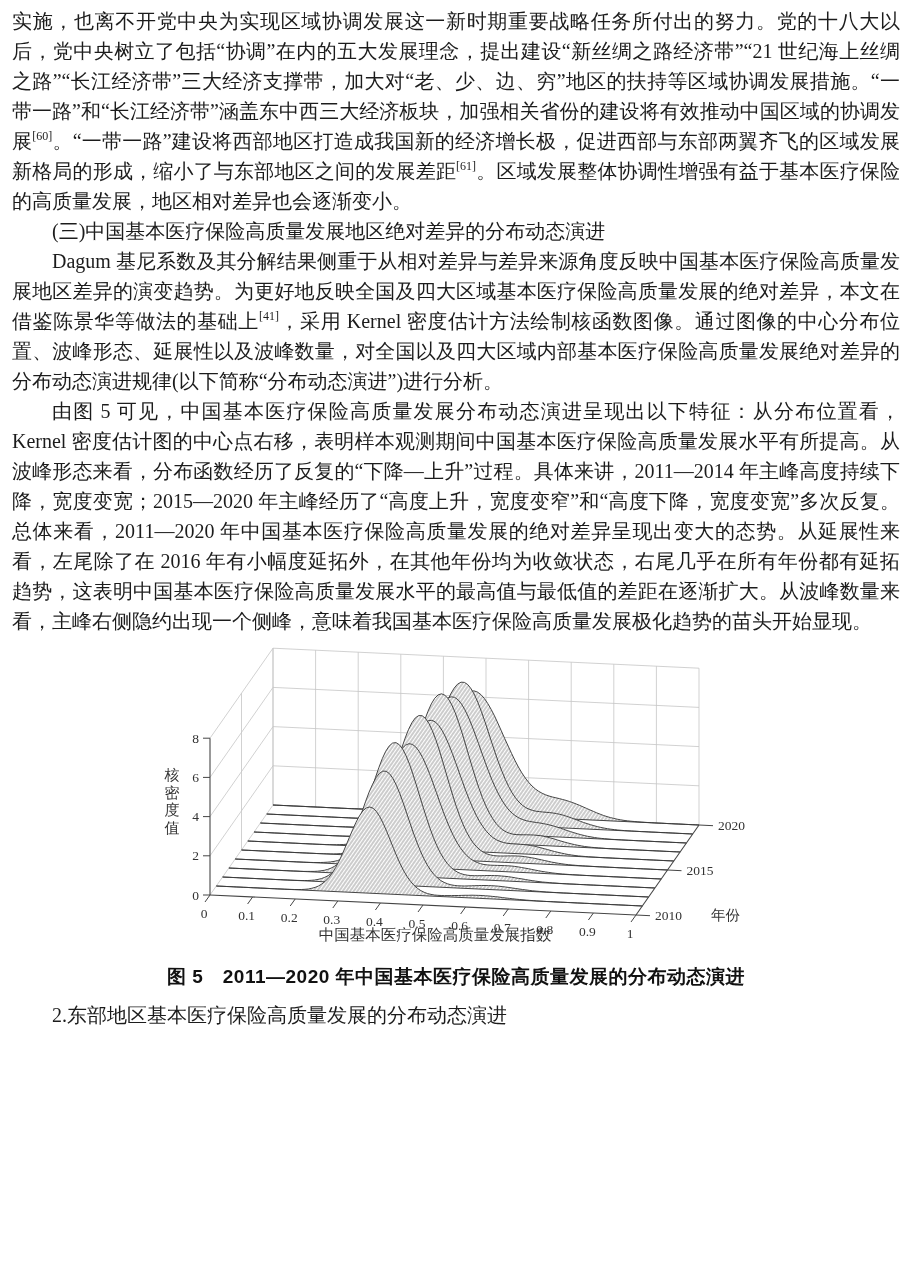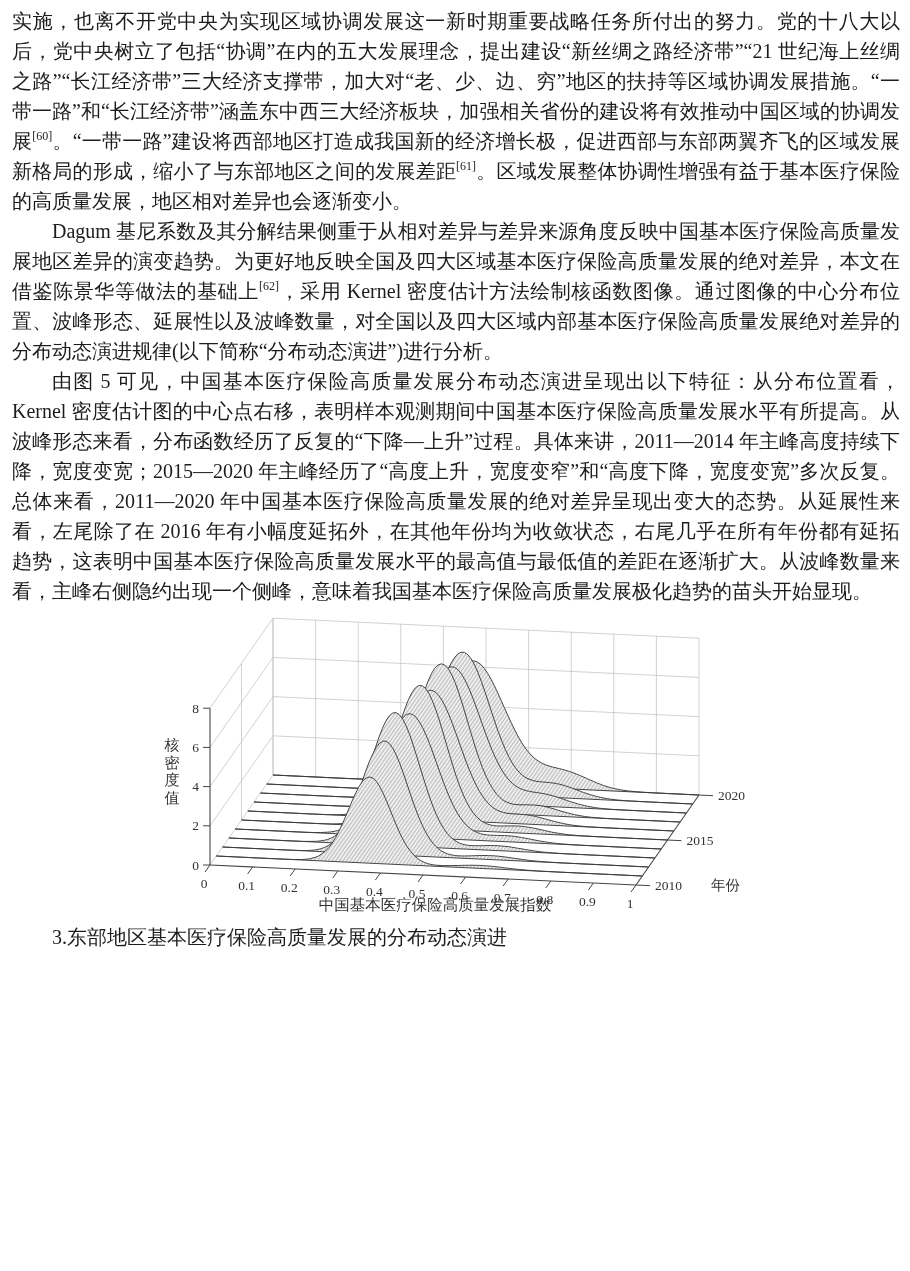--- a/index.html
+++ b/index.html
@@ -20,22 +20,23 @@
     font-weight:700;font-size:19px;line-height:26px;letter-spacing:0.5px;color:#111;
   }
 </style>
 </head>
 <body>
 
 <div class="page">
 
   <p class="para"><span>实施，也离不开党中央为实现区域协调发展这一新时期重要战略任务所付出的努力。党的十八大以后，党中央树立了包括“协调”在内的五大发展理念，提出建设“新丝绸之路经济带”“21 世纪海上丝绸之路”“长江经济带”三大经济支撑带，加大对“老、少、边、穷”地区的扶持等区域协调发展措施。“一带一路”和“长江经济带”涵盖东中西三大经济板块，加强相关省份的建设将有效推动中国区域的协调发展</span><sup class="cite">[60]</sup><span>。“一带一路”建设将西部地区打造成我国新的经济增长极，促进西部与东部两翼齐飞的区域发展新格局的形成，缩小了与东部地区之间的发展差距</span><sup class="cite">[61]</sup><span>。区域发展整体协调性增强有益于基本医疗保险的高质量发展，地区相对差异也会逐渐变小。</span></p>
 
+  <p class="para indent heading">(三)中国基本医疗保险高质量发展地区绝对差异的分布动态演进</p>
 
-  <p class="para indent"><span>Dagum 基尼系数及其分解结果侧重于从相对差异与差异来源角度反映中国基本医疗保险高质量发展地区差异的演变趋势。为更好地反映全国及四大区域基本医疗保险高质量发展的绝对差异，本文在借鉴陈景华等做法的基础上</span><sup class="cite">[62]</sup><span>，采用 Kernel 密度估计方法绘制核函数图像。通过图像的中心分布位置、波峰形态、延展性以及波峰数量，对全国以及四大区域内部基本医疗保险高质量发展绝对差异的分布动态演进规律(以下简称“分布动态演进”)进行分析。</span></p>
+  <p class="para indent"><span>Dagum 基尼系数及其分解结果侧重于从相对差异与差异来源角度反映中国基本医疗保险高质量发展地区差异的演变趋势。为更好地反映全国及四大区域基本医疗保险高质量发展的绝对差异，本文在借鉴陈景华等做法的基础上</span><sup class="cite">[41]</sup><span>，采用 Kernel 密度估计方法绘制核函数图像。通过图像的中心分布位置、波峰形态、延展性以及波峰数量，对全国以及四大区域内部基本医疗保险高质量发展绝对差异的分布动态演进规律(以下简称“分布动态演进”)进行分析。</span></p>
 
 
   <p class="para indent">由图 5 可见，中国基本医疗保险高质量发展分布动态演进呈现出以下特征：从分布位置看，Kernel 密度估计图的中心点右移，表明样本观测期间中国基本医疗保险高质量发展水平有所提高。从波峰形态来看，分布函数经历了反复的“下降—上升”过程。具体来讲，2011—2014 年主峰高度持续下降，宽度变宽；2015—2020 年主峰经历了“高度上升，宽度变窄”和“高度下降，宽度变宽”多次反复。总体来看，2011—2020 年中国基本医疗保险高质量发展的绝对差异呈现出变大的态势。从延展性来看，左尾除了在 2016 年有小幅度延拓外，在其他年份均为收敛状态，右尾几乎在所有年份都有延拓趋势，这表明中国基本医疗保险高质量发展水平的最高值与最低值的差距在逐渐扩大。从波峰数量来看，主峰右侧隐约出现一个侧峰，意味着我国基本医疗保险高质量发展极化趋势的苗头开始显现。</p>
 
   <div class="chart-wrap">
     <svg id="chart-svg" width="910" height="310" viewBox="0 750 910 310" xmlns="http://www.w3.org/2000/svg">
         <defs>
           <pattern id="hatch" width="3" height="6" patternUnits="userSpaceOnUse" patternTransform="rotate(35)">
             <rect width="3" height="6" fill="#ffffff"></rect>
             <line x1="1" y1="0" x2="1" y2="6" stroke="#8d8d8d" stroke-width="0.9"></line>
@@ -127,17 +128,18 @@
           <text x="699.0" y="1028.0" font-size="14.5" fill="#333" text-anchor="start">年份</text>
           <text x="423.0" y="1048.0" font-size="15.5" fill="#333" text-anchor="middle">中国基本医疗保险高质量发展指数</text>
           <text x="160.0" y="888.0" font-size="15" fill="#333" text-anchor="middle">核</text>
           <text x="160.0" y="905.5" font-size="15" fill="#333" text-anchor="middle">密</text>
           <text x="160.0" y="923.0" font-size="15" fill="#333" text-anchor="middle">度</text>
           <text x="160.0" y="940.5" font-size="15" fill="#333" text-anchor="middle">值</text>
         </g>
       </svg>
   </div>
 
+  <p class="caption">图 5　2011—2020 年中国基本医疗保险高质量发展的分布动态演进</p>
 
-  <p class="para indent heading">3.东部地区基本医疗保险高质量发展的分布动态演进</p>
+  <p class="para indent heading">2.东部地区基本医疗保险高质量发展的分布动态演进</p>
 
 
 </div>
 
 </body></html>

